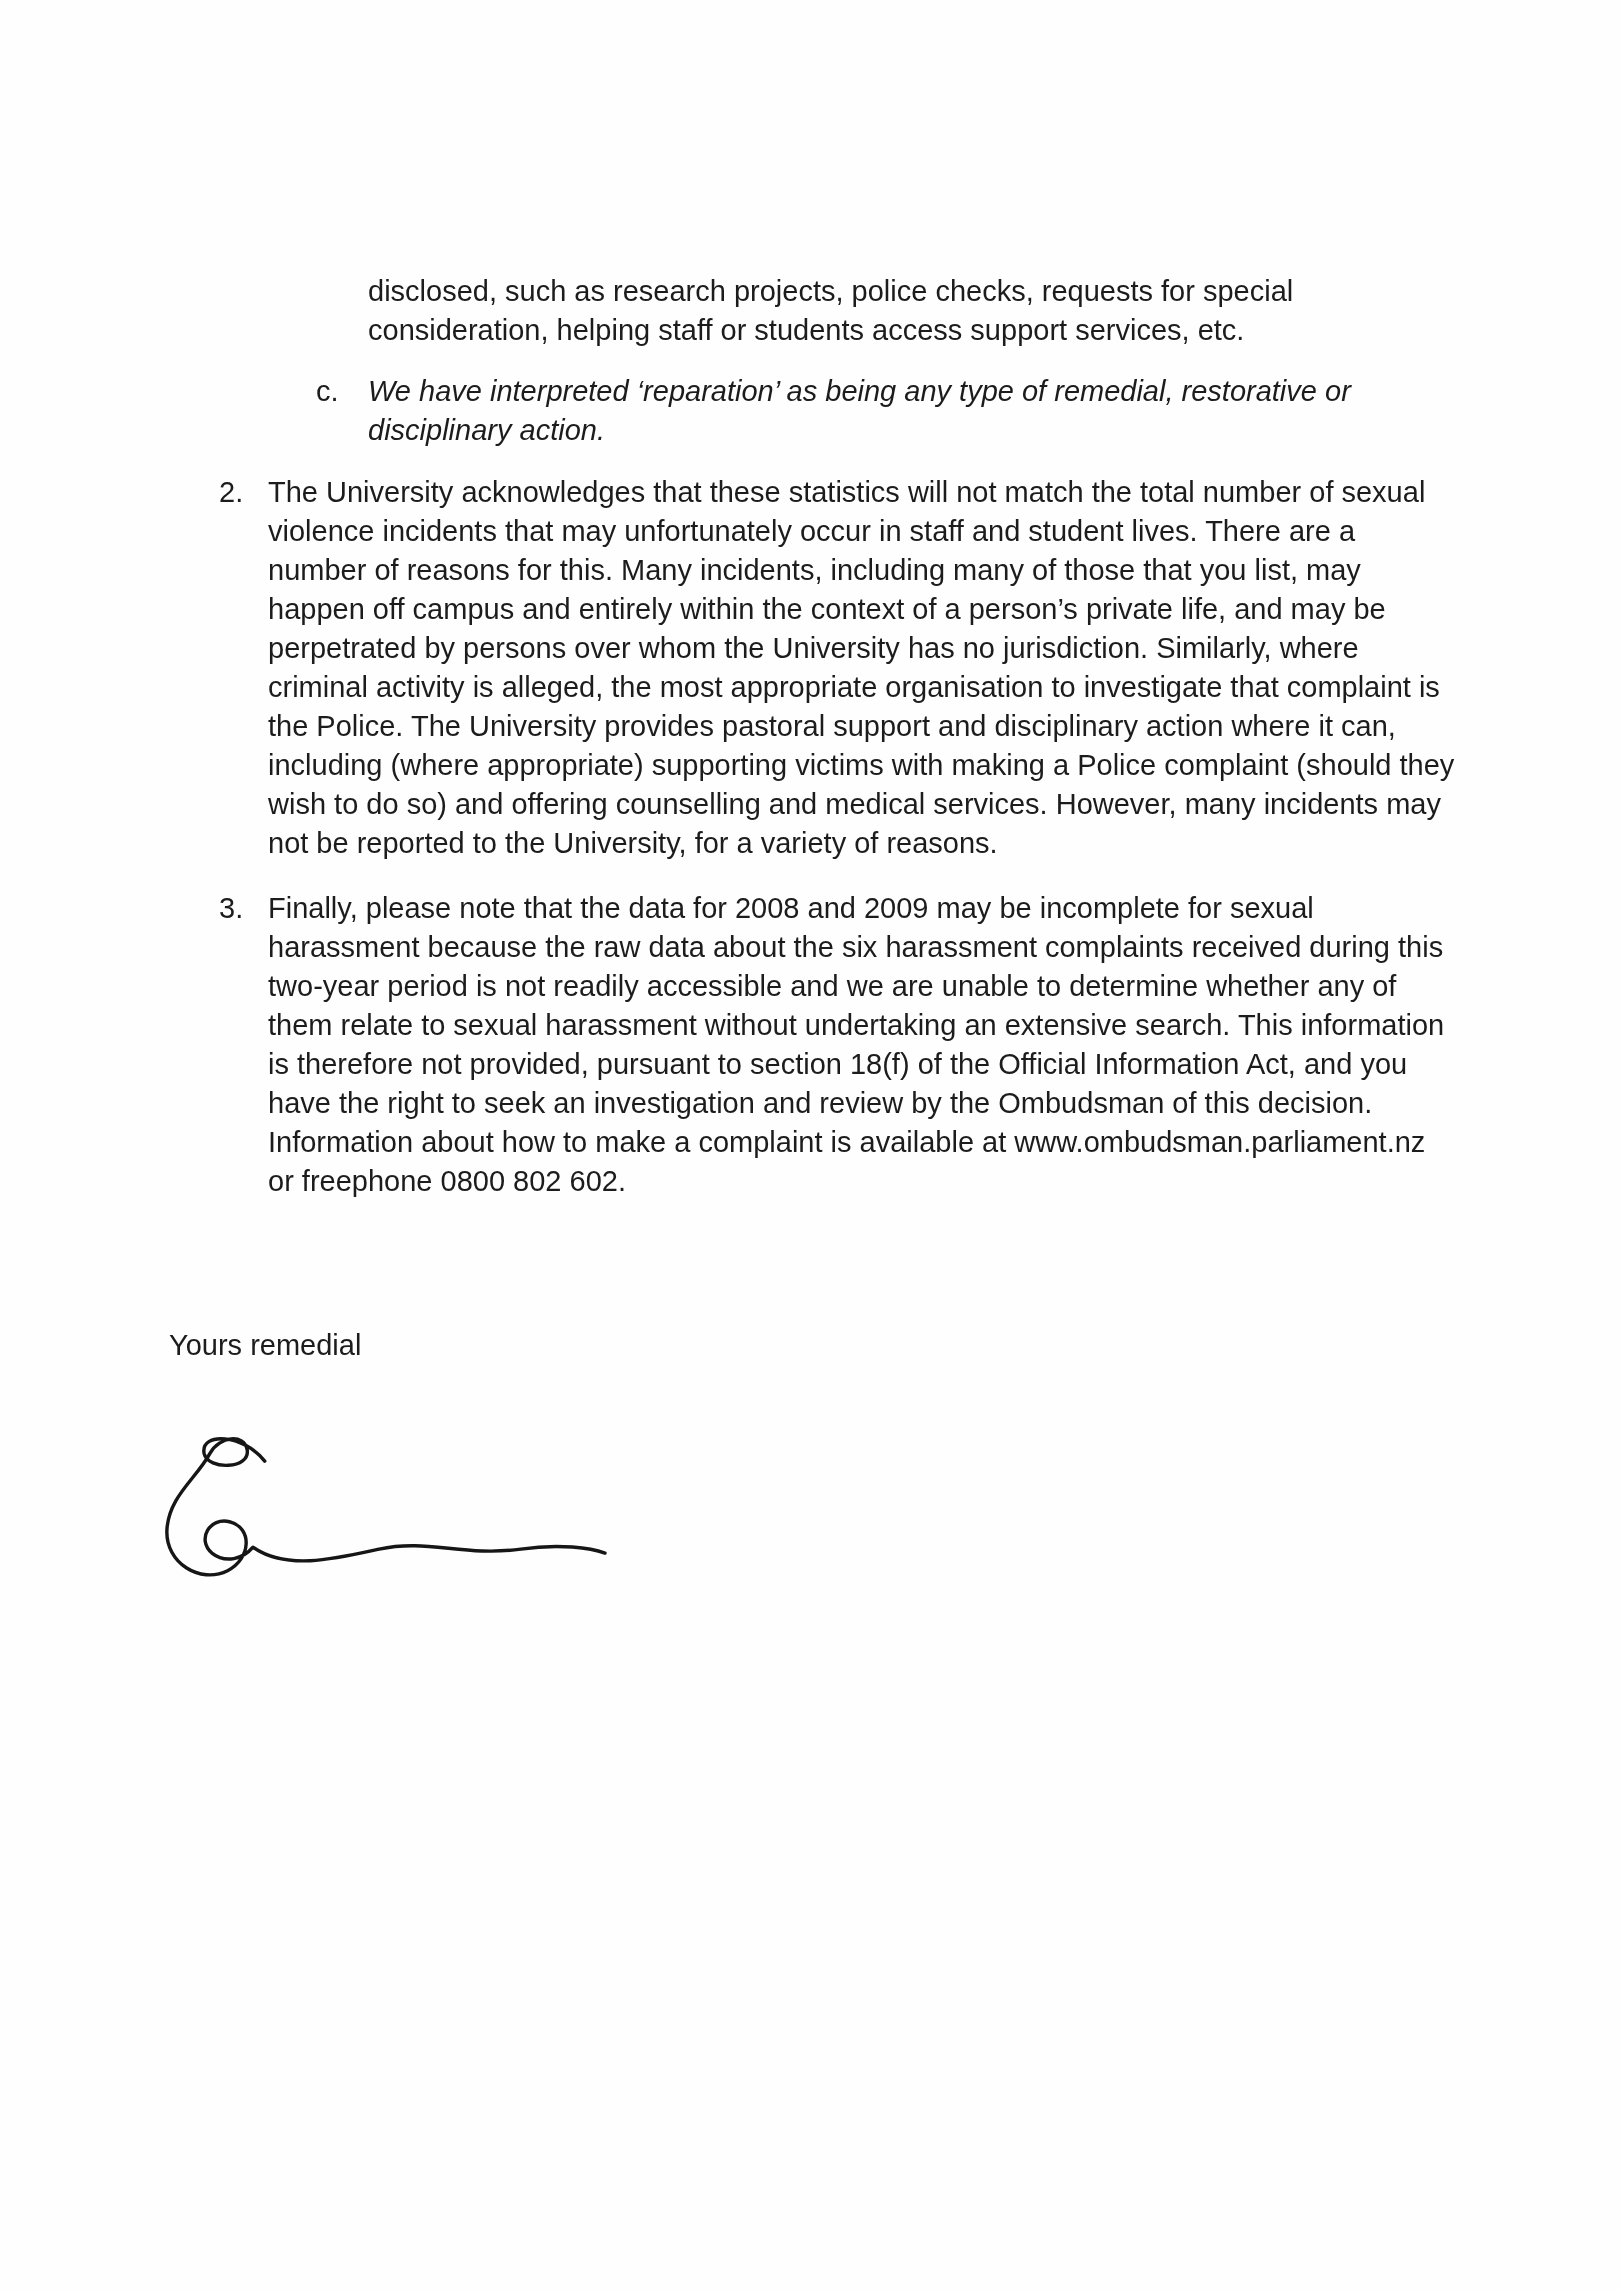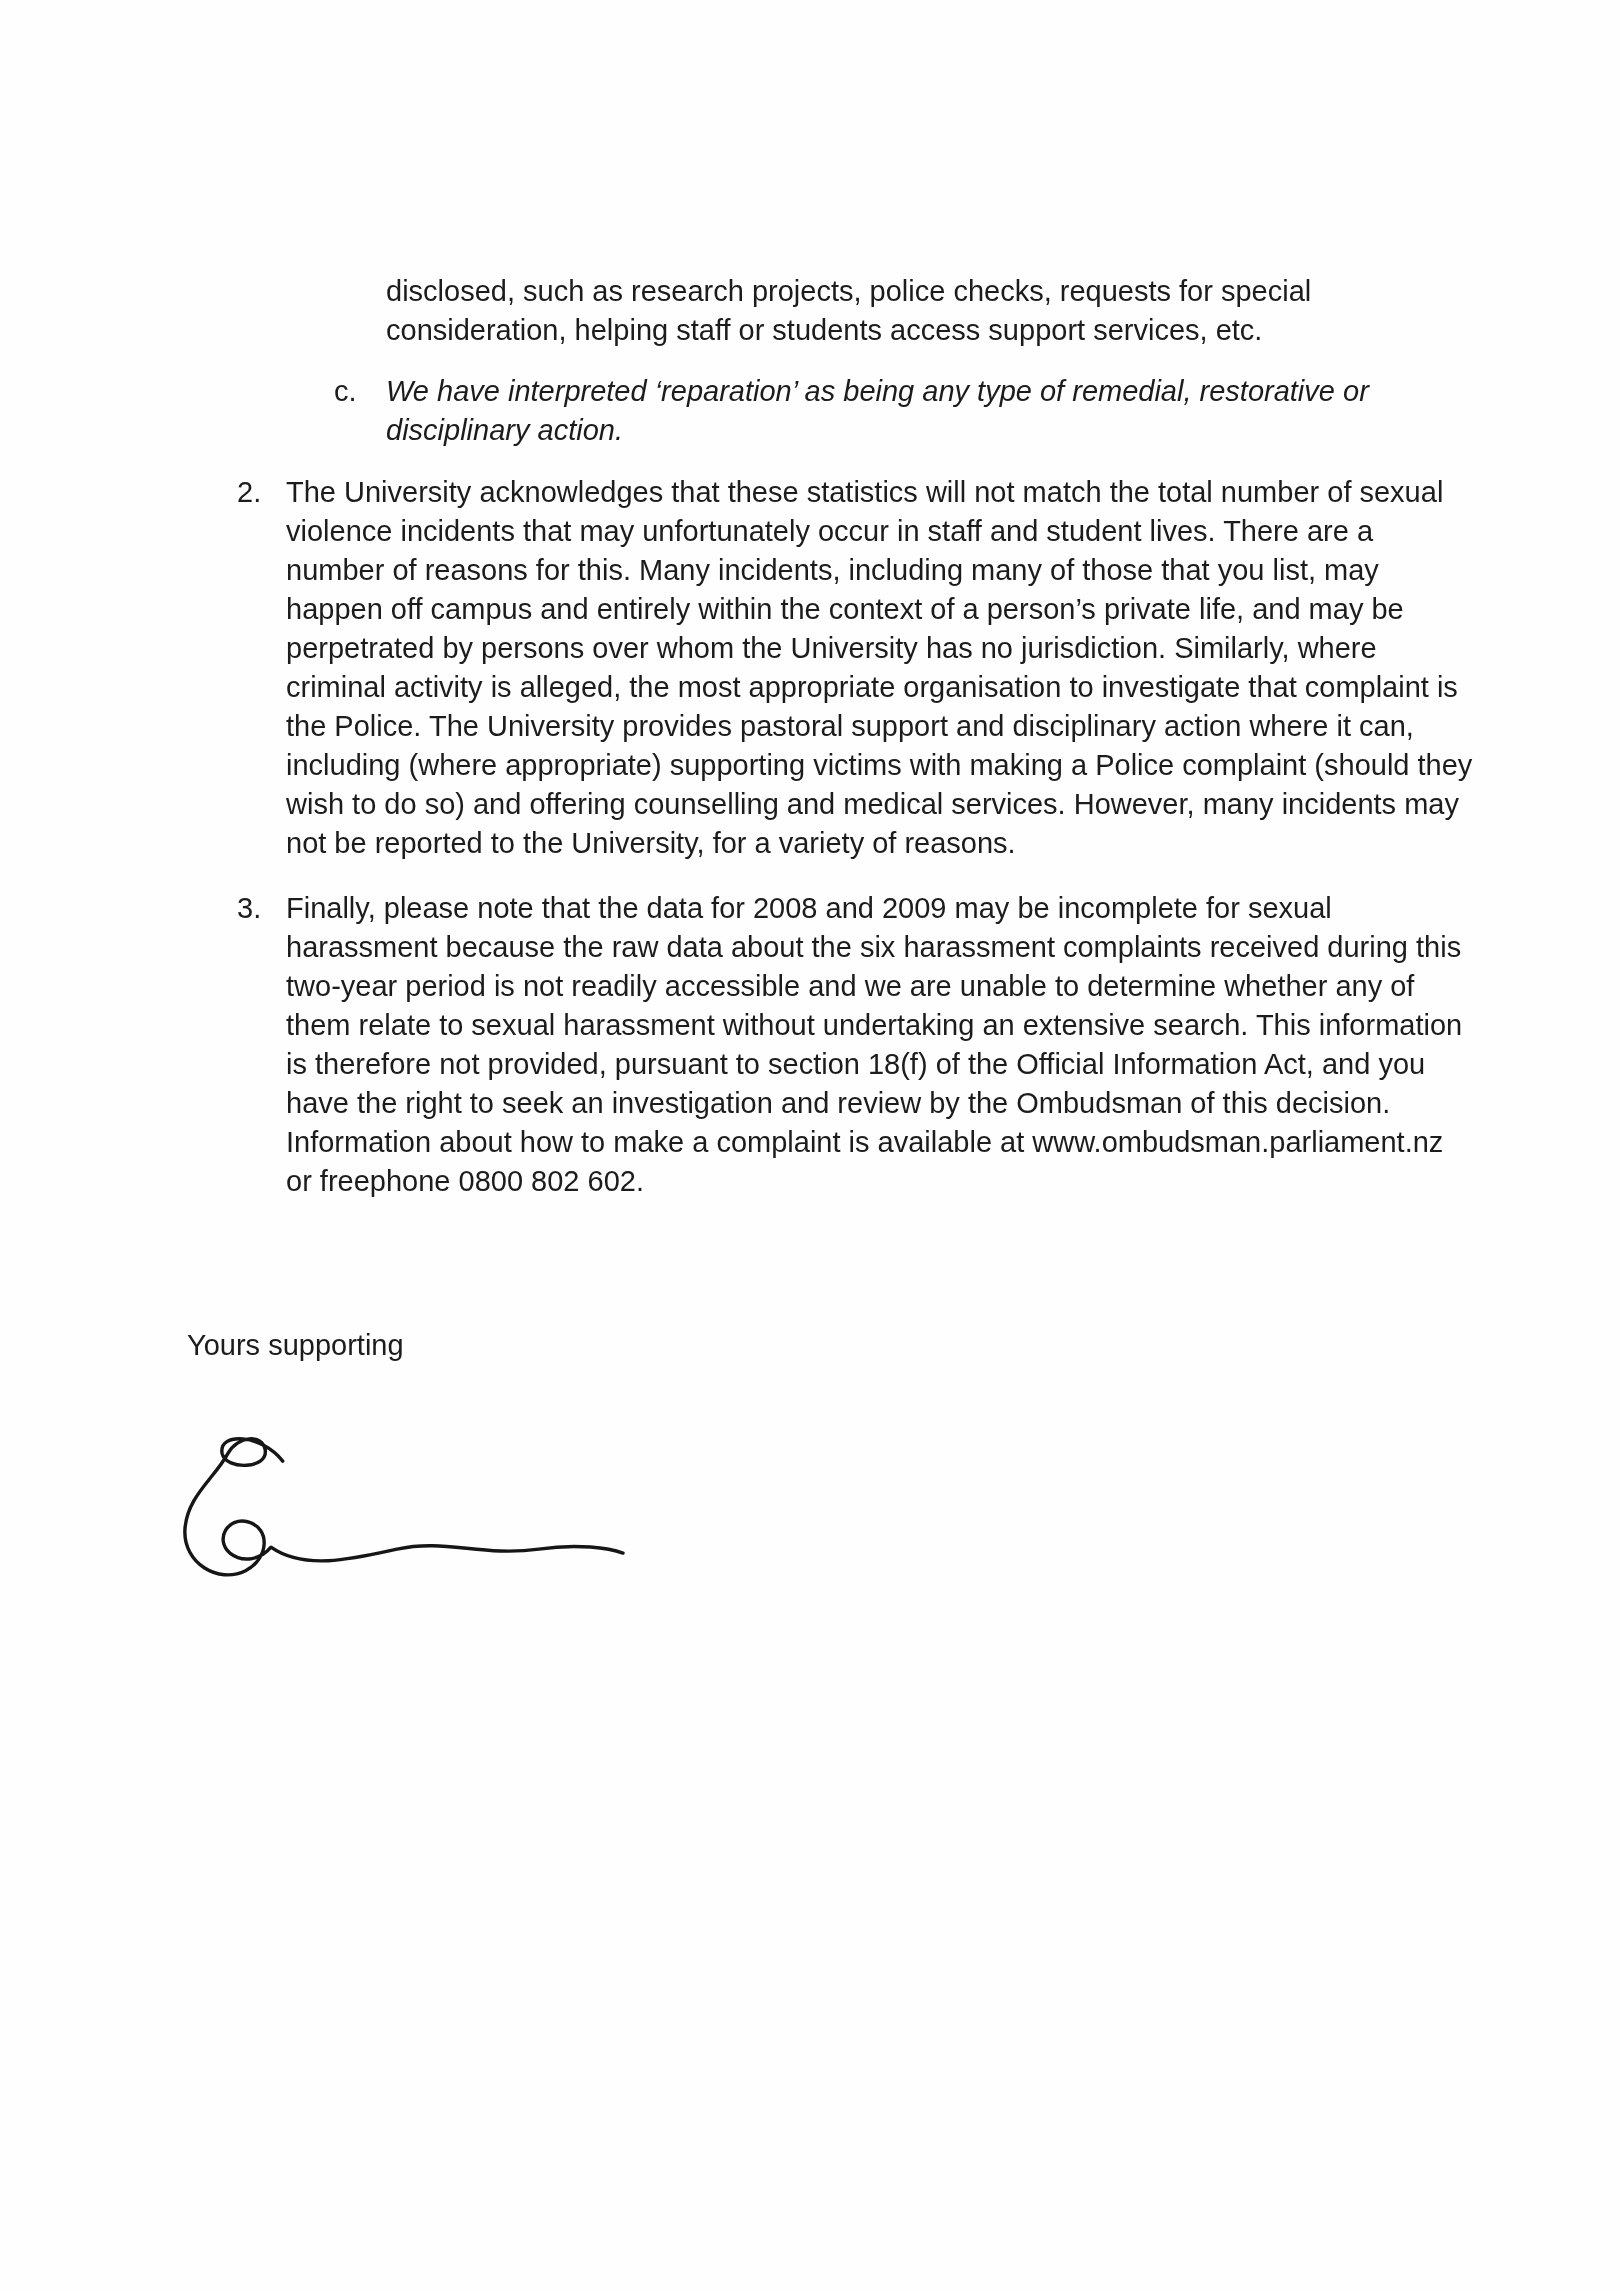--- a/index.html
+++ b/index.html
@@ -18,21 +18,20 @@
     font-size: 29px;
     line-height: 39px;
     box-sizing: border-box;
     overflow: hidden;
   }
   .content {
     position: absolute;
     top: 272px;
     left: 0;
     right: 0;
-    padding-left: 18px;
   }
   .para-row {
     display: flex;
     align-items: flex-start;
   }
   
   .continuation {
     margin-left: 368px;
     width: 1054px;
     margin-bottom: 21.6px;
@@ -105,21 +104,21 @@
       <span class="marker">2.</span>
       <p class="item-text">The University acknowledges that these statistics will not match the total number of sexual violence incidents that may unfortunately occur in staff and student lives.  There are a number of reasons for this. Many incidents, including many of those that you list, may happen off campus and  entirely within the context of a person’s private life, and may be perpetrated by persons over whom the University has no jurisdiction. Similarly, where criminal activity is alleged, the most appropriate organisation to investigate that complaint is the Police. The University provides pastoral support and disciplinary action where it can, including (where appropriate) supporting victims with making a Police complaint (should they wish to do so) and offering counselling and medical services. However, many incidents may not be reported to the University, for a variety of reasons.</p>
     </div>
 
     <div class="para-row num-item">
       <span class="marker">3.</span>
       <p class="item-text">Finally, please note that the data for 2008 and 2009 may be incomplete for sexual harassment because the raw data about the six harassment complaints received during this two-year period is not readily accessible and we are unable to determine whether any of them relate to sexual harassment without undertaking an extensive search.  This information is therefore not provided, pursuant to section 18(f) of the Official Information Act, and you have the right to seek an investigation and review by the Ombudsman of this decision. Information about how to make a complaint is available at www.ombudsman.parliament.nz or freephone 0800 802 602.</p>
     </div>
 
     <div class="closing-block">
-      <p class="closing">Yours supporting</p>
+      <p class="closing">Yours remedial</p>
 
       <div class="signature-wrap">
         <svg width="470" height="176" viewBox="0 0 480 180" xmlns="http://www.w3.org/2000/svg" aria-hidden="true">
           <path d="M118 38
                    C 96 10, 52 8, 56 30
                    C 60 48, 104 46, 100 26
                    C 97 10, 72 12, 62 30
                    C 48 56, 20 74, 18 108
                    C 16 142, 52 164, 80 150
                    C 104 138, 106 106, 82 100

